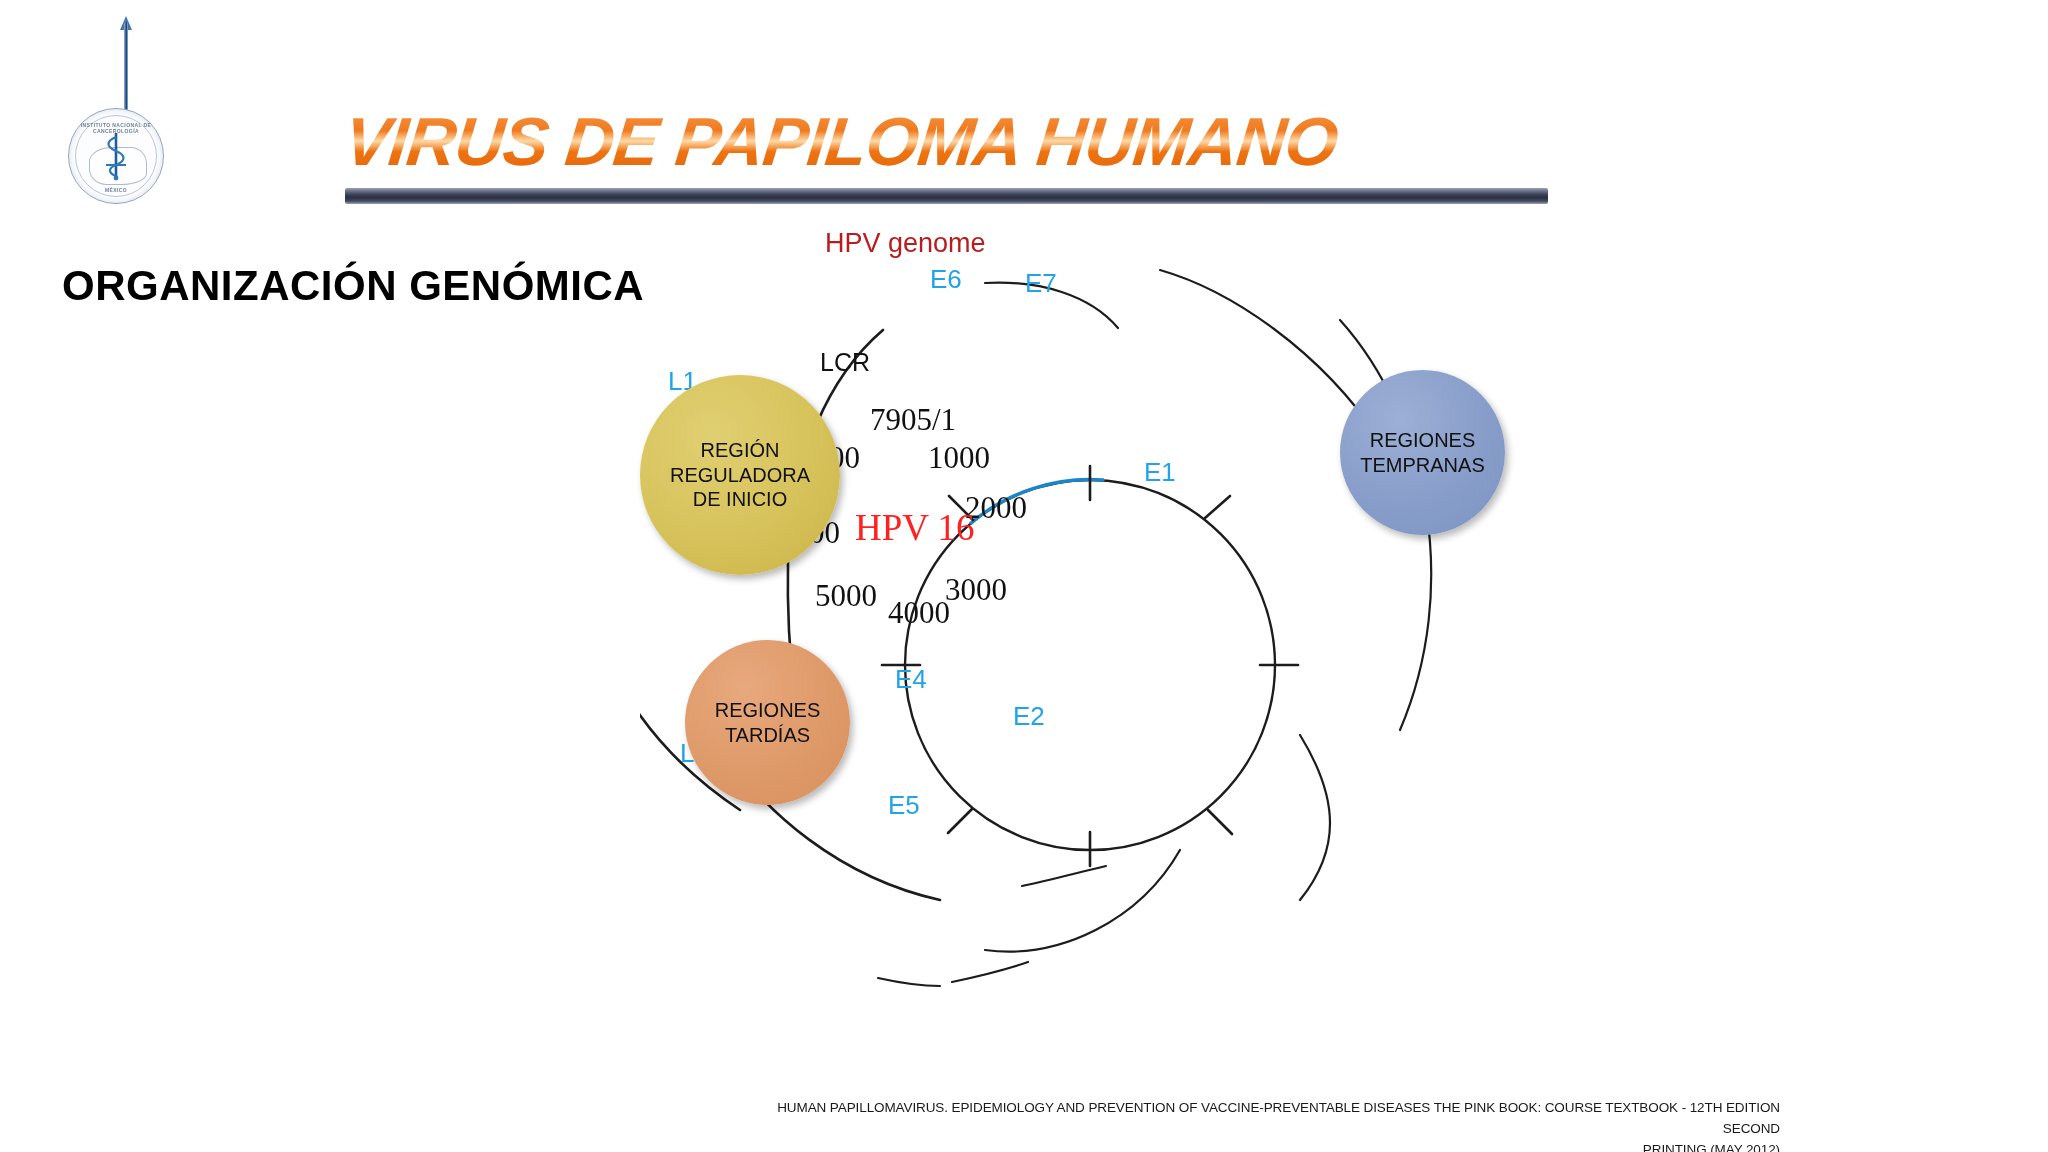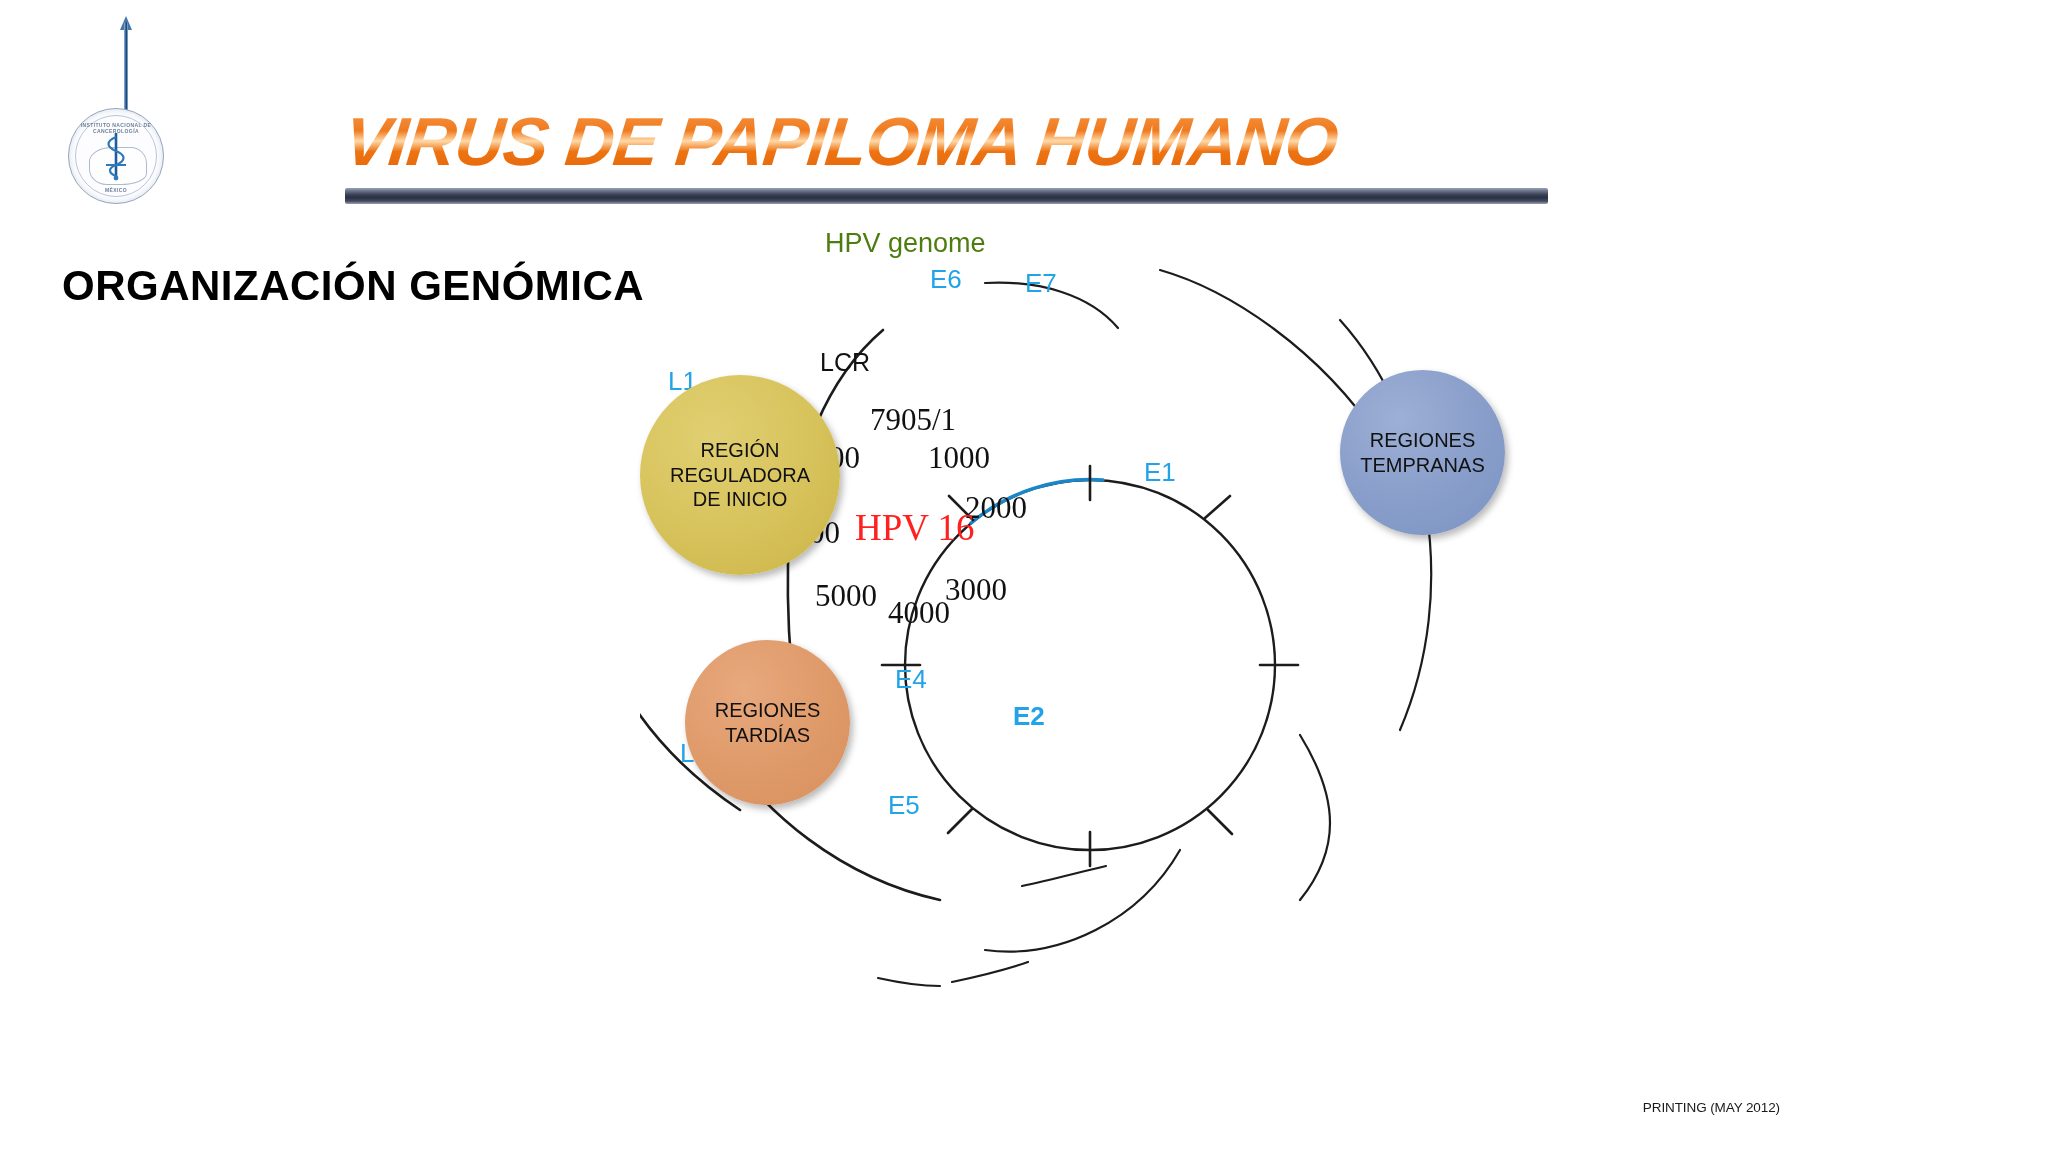--- a/index.html
+++ b/index.html
@@ -71,21 +71,21 @@
     white-space:nowrap;
   }
 
   
   #figure{position:absolute;left:640px;top:260px;width:960px;height:830px;}
   #figure svg{position:absolute;left:0;top:0;}
 
   .fig-label{position:absolute;white-space:nowrap;font-family:"Liberation Sans",sans-serif;}
   .lbl-blue{color:#21a3e8;font-size:26px;}
   .lbl-black{color:#111;font-size:25px;}
-  .lbl-title{color:#4d7c0f;font-size:27px;}
+  .lbl-title{color:#b91c1c;font-size:27px;}
   .lbl-num{color:#111;font-size:31px;font-family:"Liberation Serif",serif;}
   .lbl-hpv16{color:#ff2020;font-size:37px;font-family:"Liberation Serif",serif;}
 
   .bubble{
     position:absolute;border-radius:50%;display:flex;align-items:center;justify-content:center;
     text-align:center;color:#111;font-size:20px;line-height:1.22;
     box-shadow:3px 4px 7px rgba(0,0,0,.28);
   }
   #bubble-lcr{left:0px;top:115px;width:200px;height:200px;
     background:radial-gradient(circle at 36% 30%,#e0cf72 0%,#d9c55f 45%,#cbb447 100%);}
@@ -197,21 +197,21 @@
     <div class="fig-label lbl-num" style="left:248px;top:335px;">4000</div>
     <div class="fig-label lbl-num" style="left:175px;top:318px;">5000</div>
     <div class="fig-label lbl-num" style="left:138px;top:255px;">6000</div>
     <div class="fig-label lbl-num" style="left:158px;top:180px;">7000</div>
 
     <div class="fig-label lbl-hpv16" style="left:215px;top:246px;">HPV 16</div>
 
     <div class="fig-label lbl-blue" style="left:290px;top:4px;">E6</div>
     <div class="fig-label lbl-blue" style="left:385px;top:8px;">E7</div>
     <div class="fig-label lbl-blue" style="left:504px;top:197px;">E1</div>
-    <div class="fig-label lbl-blue" style="left:373px;top:441px;font-weight:bold;">E2</div>
+    <div class="fig-label lbl-blue" style="left:373px;top:441px;">E2</div>
     <div class="fig-label lbl-blue" style="left:255px;top:404px;text-align:right;">E4</div>
     <div class="fig-label lbl-blue" style="left:248px;top:530px;">E5</div>
     <div class="fig-label lbl-blue" style="left:40px;top:478px;">L2</div>
     <div class="fig-label lbl-blue" style="left:28px;top:106px;">L1</div>
 
     <div class="bubble" id="bubble-lcr">
       <div>
         <div>REGIÓN</div>
         <div>REGULADORA</div>
         <div>DE INICIO</div>
@@ -228,16 +228,17 @@
     <div class="bubble" id="bubble-late">
       <div>
         <div>REGIONES</div>
         <div>TARDÍAS</div>
       </div>
     </div>
 
   </div>
 
   <div id="footer">
+    <div>HUMAN PAPILLOMAVIRUS. EPIDEMIOLOGY AND PREVENTION OF VACCINE-PREVENTABLE DISEASES THE PINK BOOK: COURSE TEXTBOOK - 12TH EDITION SECOND</div>
     <div>PRINTING (MAY 2012)</div>
   </div>
 
 </div>
 
 </body></html>

